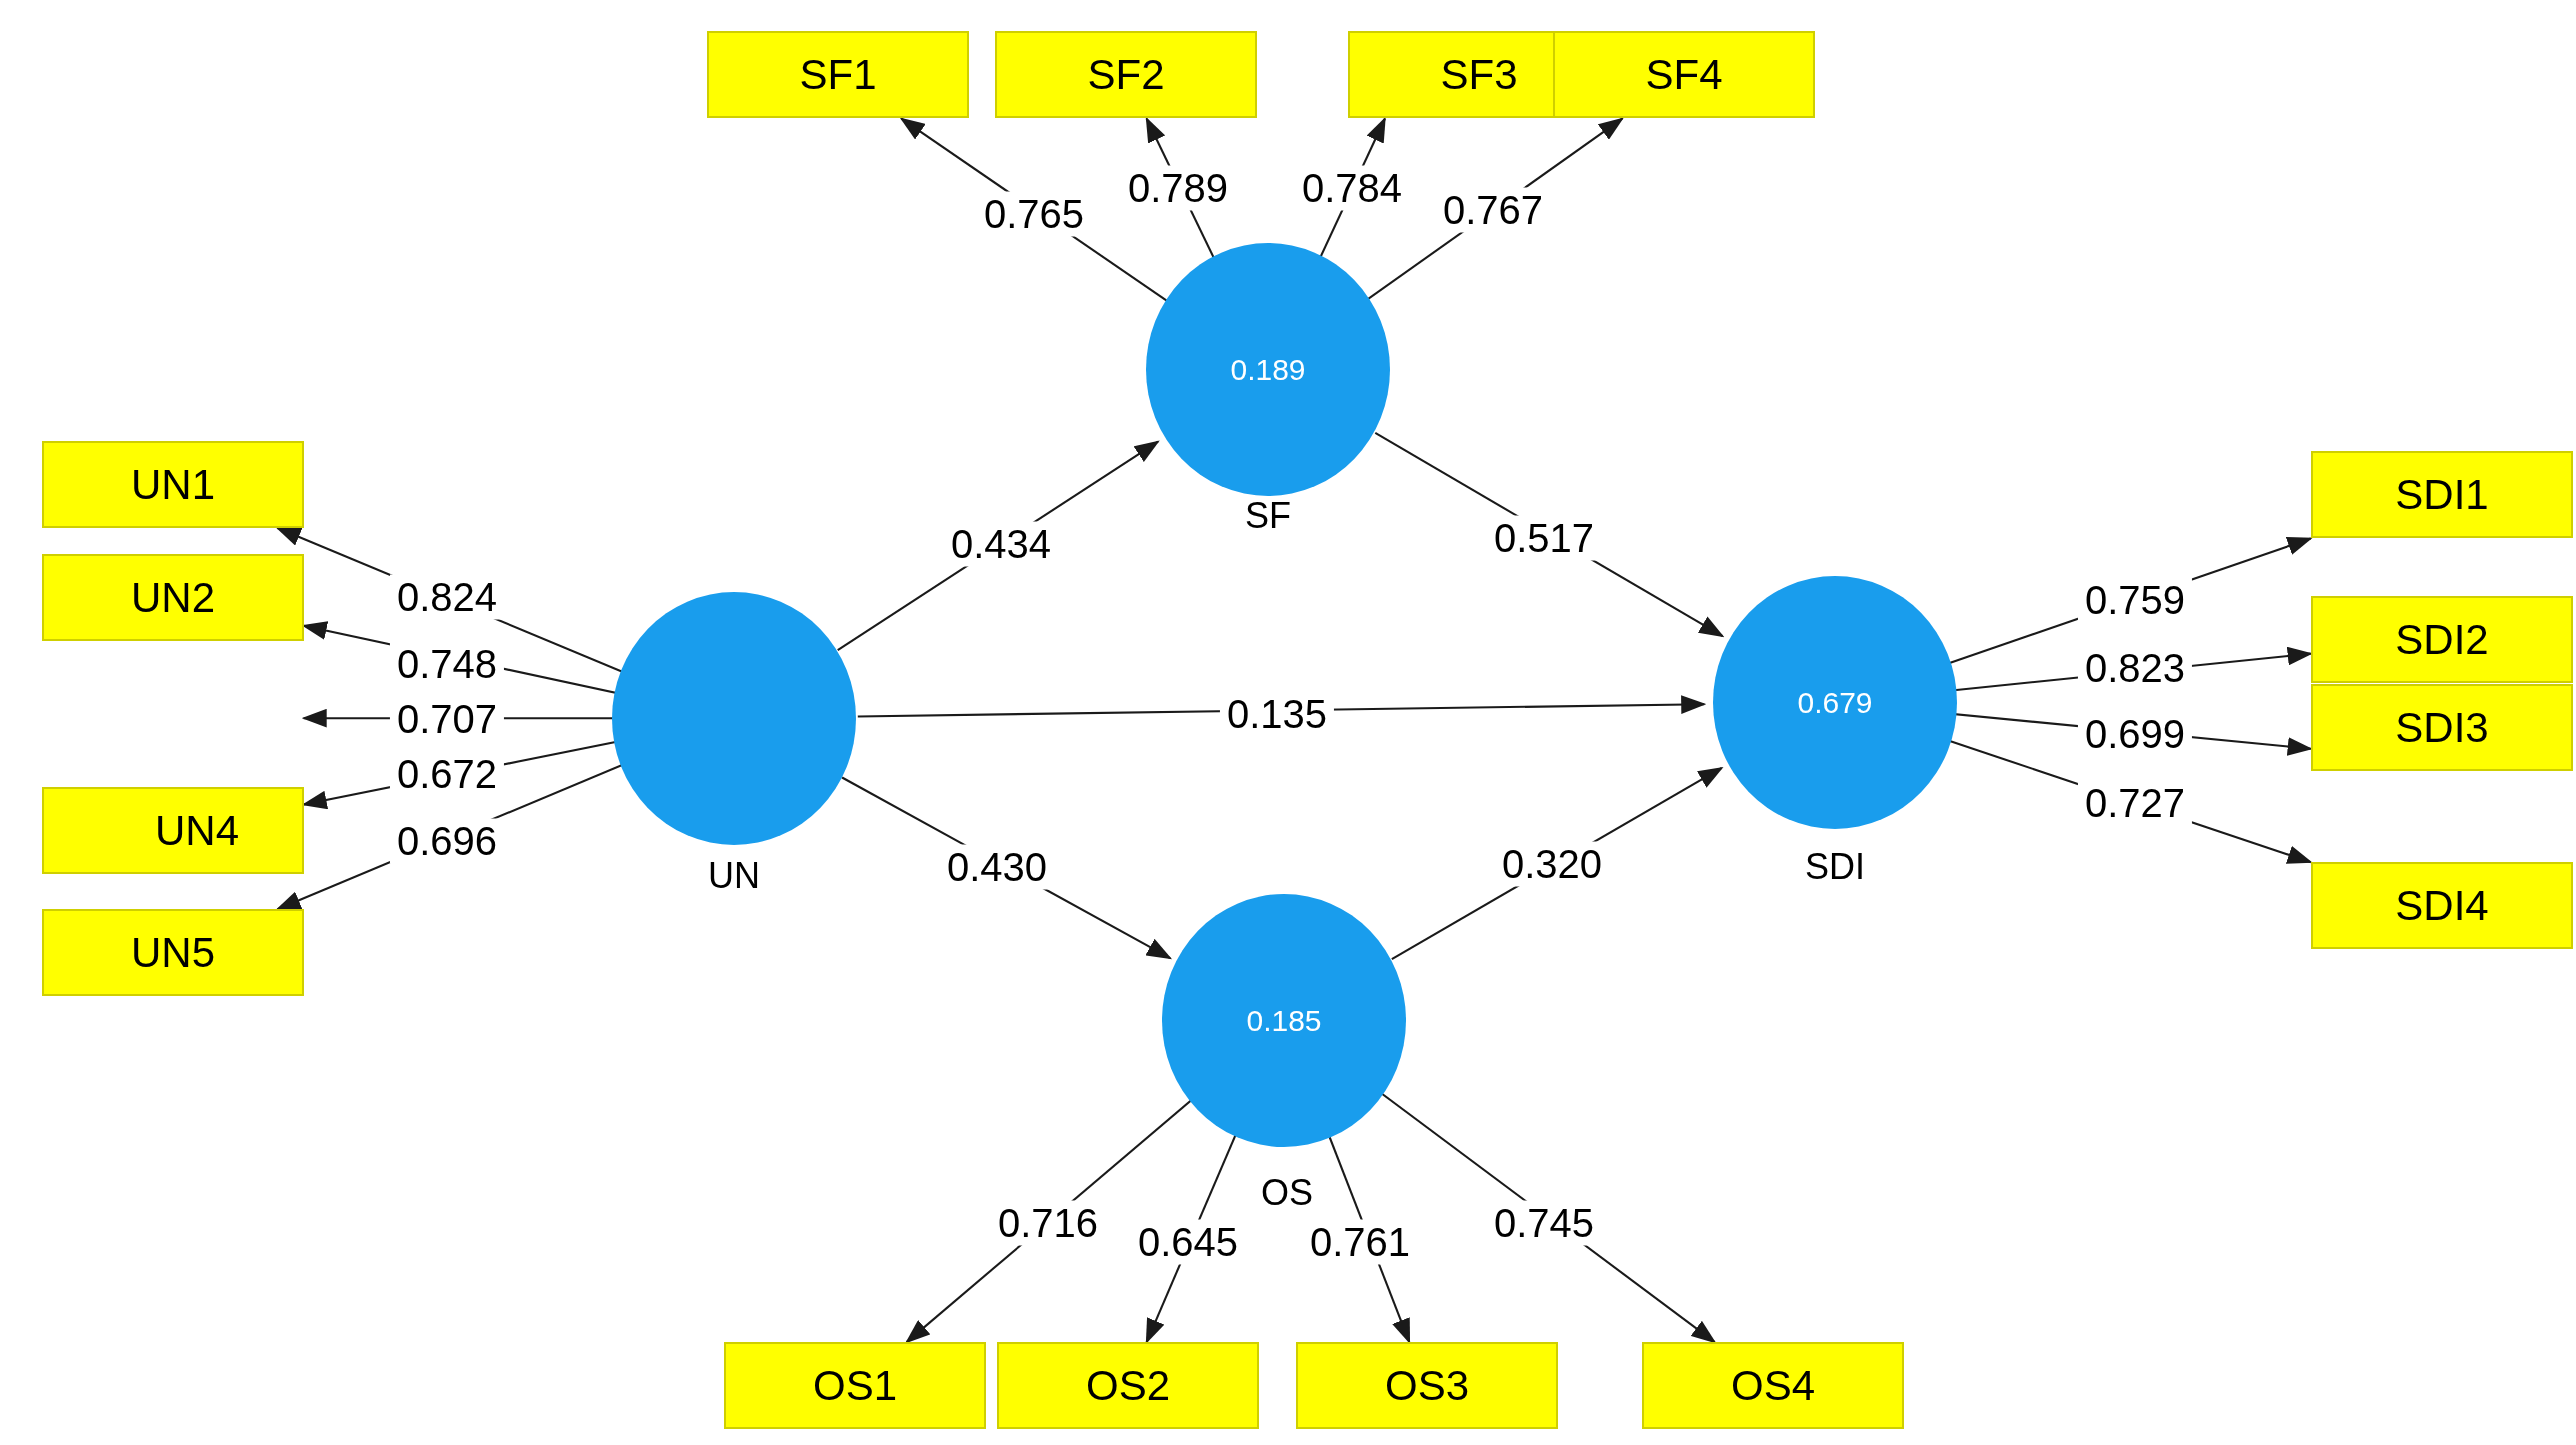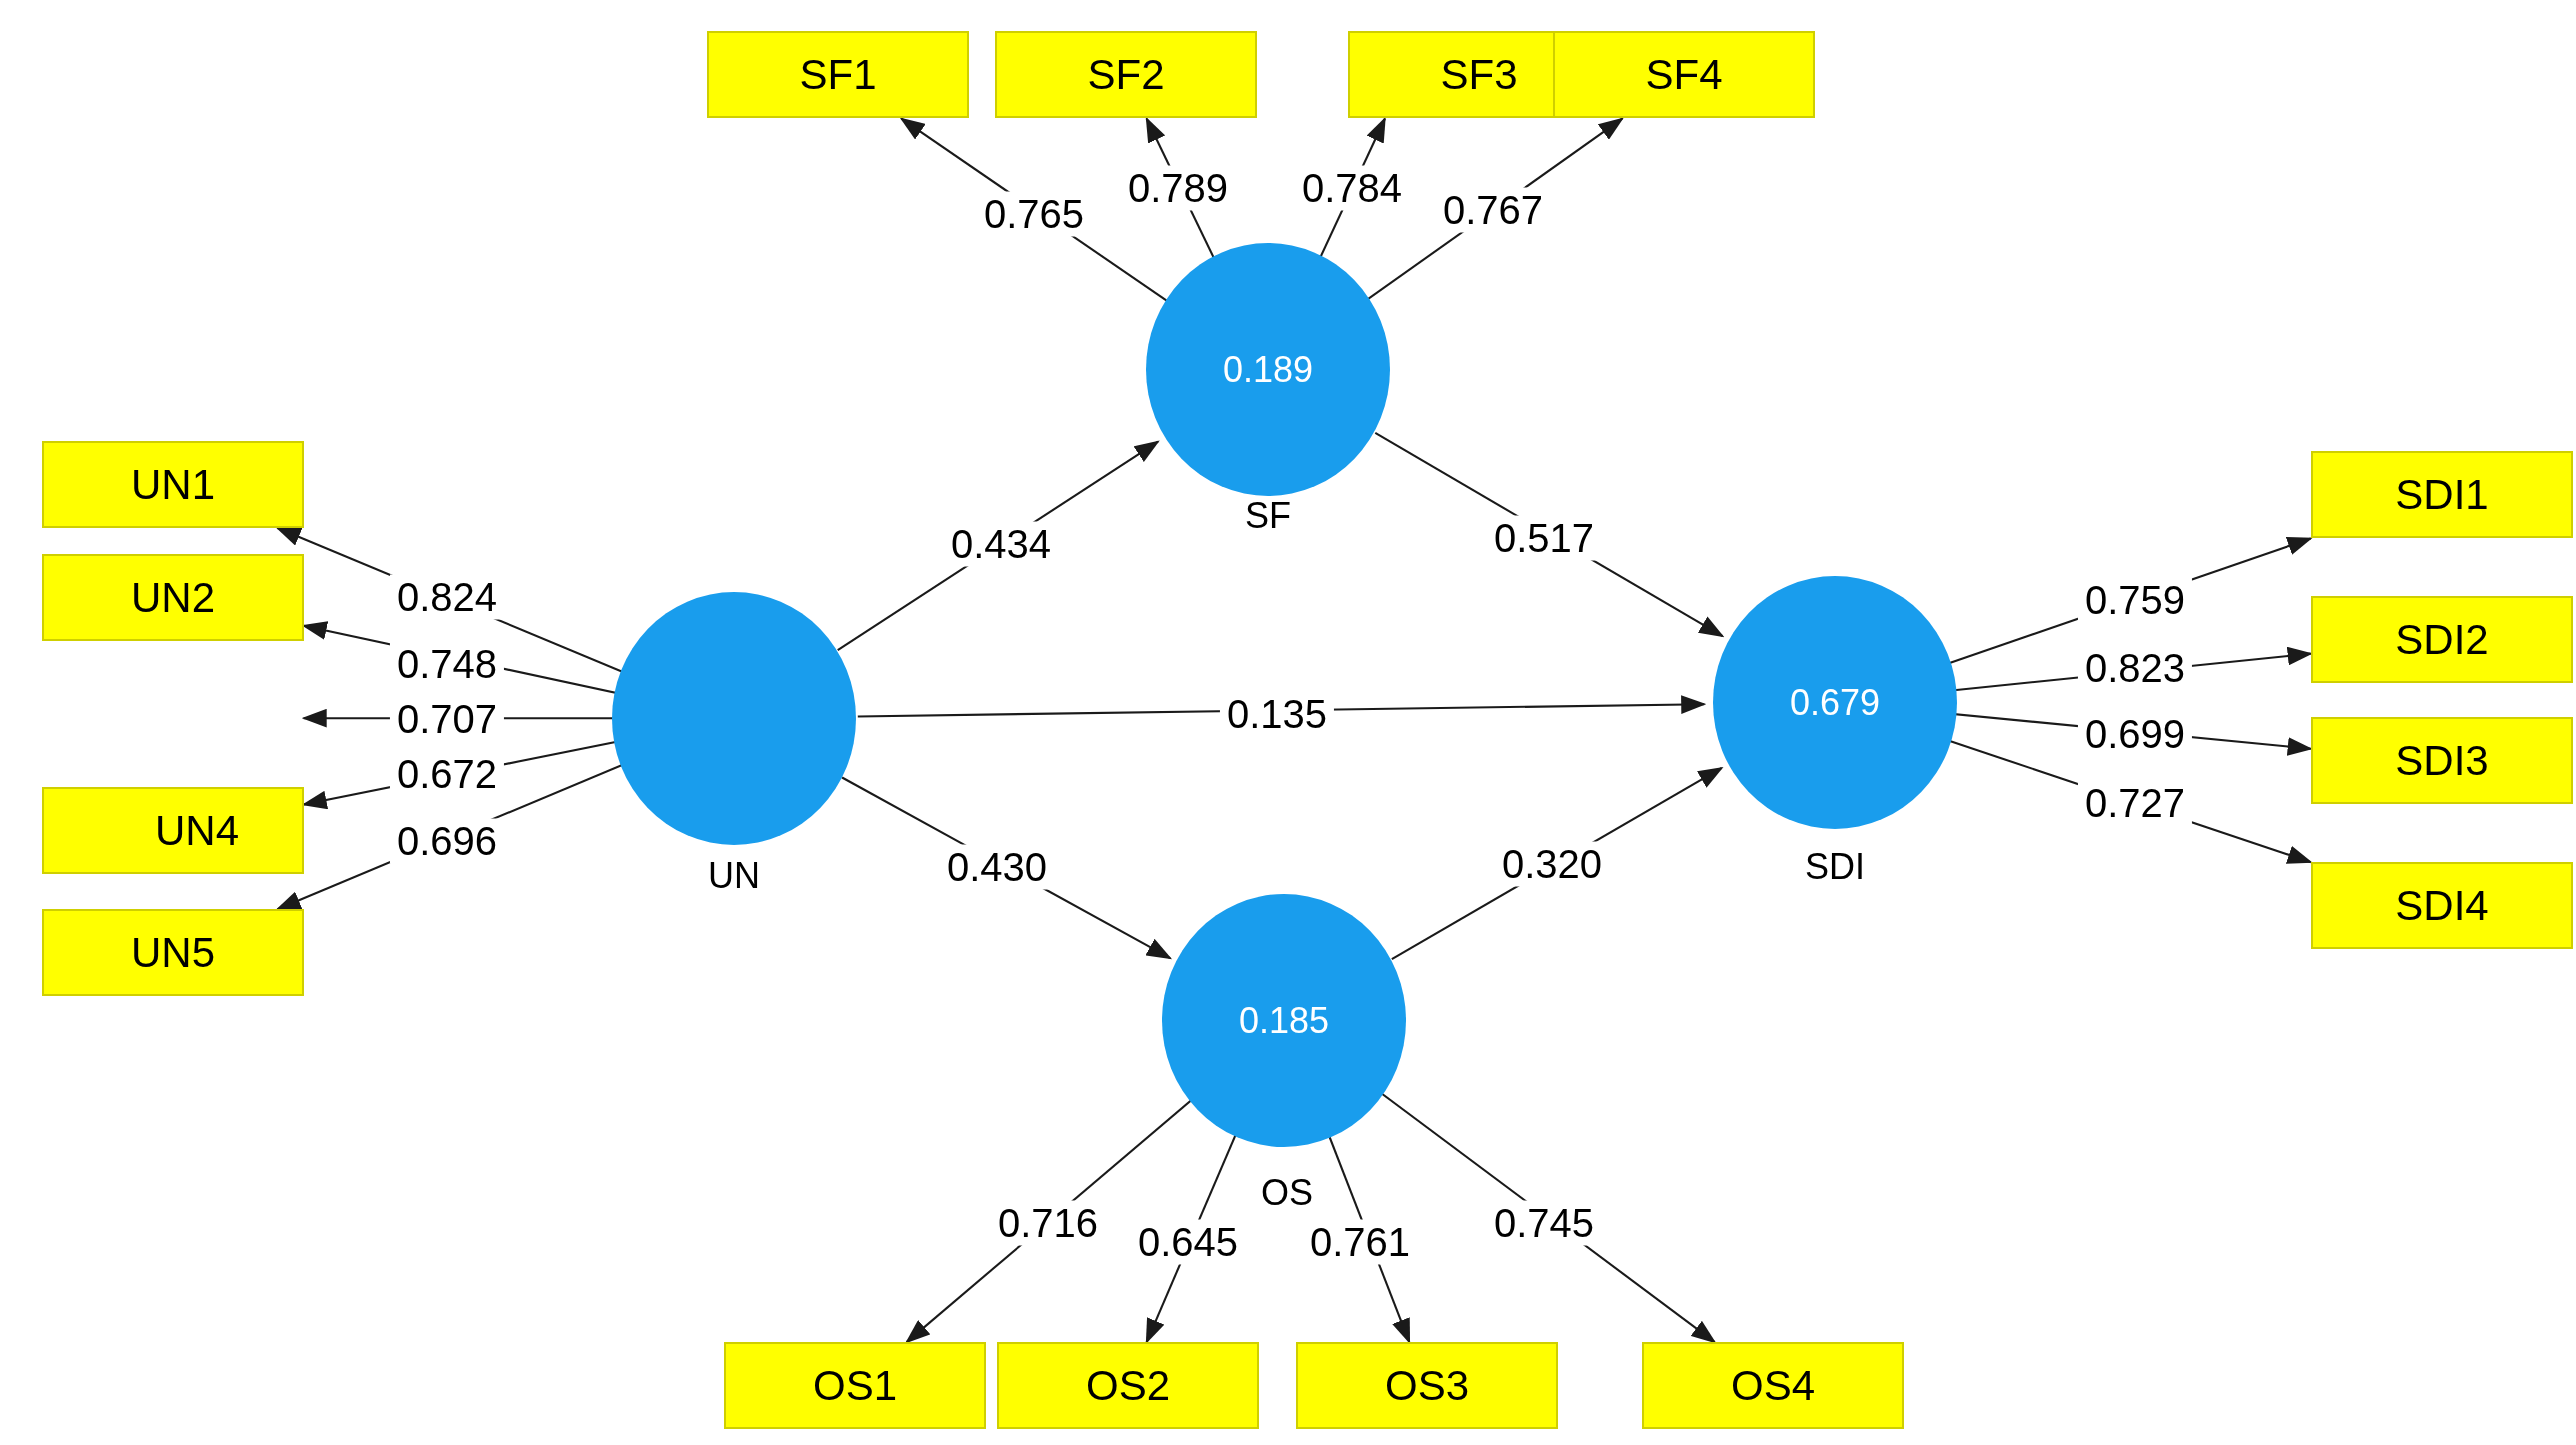--- a/index.html
+++ b/index.html
@@ -47,21 +47,21 @@
     height: 253px;
     border-radius: 50%;
     background: var(--latent-fill, #199ded);
     display: flex;
     align-items: center;
     justify-content: center;
     z-index: 2;
   }
   .latent-value {
     color: var(--latent-text, #ffffff);
-    font-size: 36px;
+    font-size: 30px;
   }
   .num-label {
     position: absolute;
     transform: translate(-50%, -50%);
     font-size: 40px;
     color: var(--text, #000000);
     background: #ffffff;
     padding: 0 7px;
     white-space: nowrap;
     z-index: 3;
@@ -143,21 +143,21 @@
   <div class="indicator" style="left:42px; top:787px;padding-left:48px;">UN4</div>
   <div class="indicator" style="left:42px; top:909px;">UN5</div>
 
   <div class="indicator" style="left:724px;  top:1342px;">OS1</div>
   <div class="indicator" style="left:997px; top:1342px;">OS2</div>
   <div class="indicator" style="left:1296px; top:1342px;">OS3</div>
   <div class="indicator" style="left:1642px; top:1342px;">OS4</div>
 
   <div class="indicator" style="left:2311px; top:451px;">SDI1</div>
   <div class="indicator" style="left:2311px; top:596px;">SDI2</div>
-  <div class="indicator" style="left:2311px; top:717px;">SDI3</div>
+  <div class="indicator" style="left:2311px; top:684px;">SDI3</div>
   <div class="indicator" style="left:2311px; top:862px;">SDI4</div>
 
   <div class="num-label" style="left:1034px; top:214px;">0.765</div>
   <div class="num-label" style="left:1178px; top:188px;">0.789</div>
   <div class="num-label" style="left:1352px; top:188px;">0.784</div>
   <div class="num-label" style="left:1493px; top:210px;">0.767</div>
 
   <div class="num-label" style="left:447px; top:597px;">0.824</div>
   <div class="num-label" style="left:447px; top:664px;">0.748</div>
   <div class="num-label" style="left:447px; top:719px;">0.707</div>

